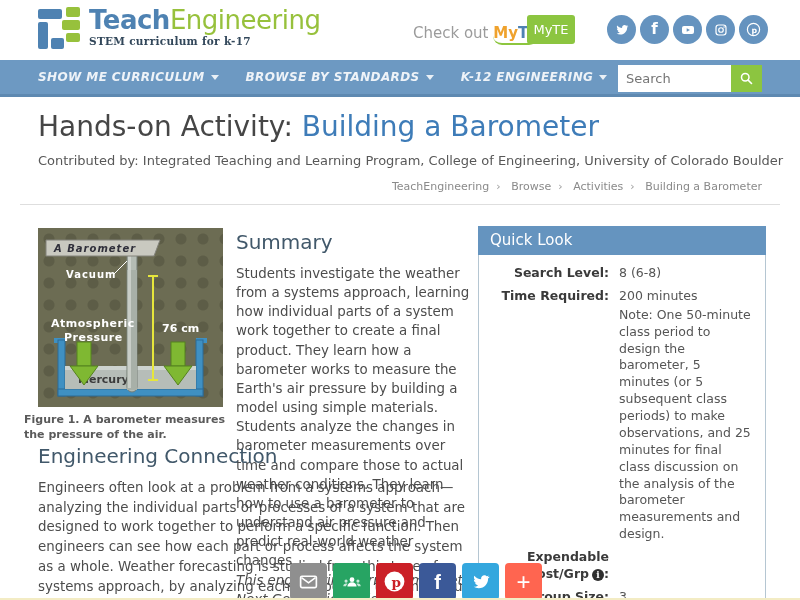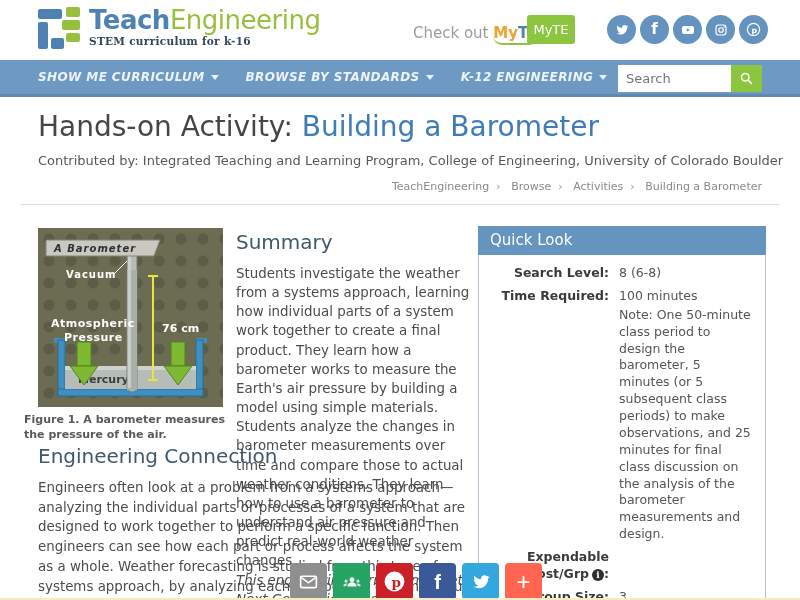--- a/index.html
+++ b/index.html
@@ -113,21 +113,21 @@
       <div class="logo-icon">
         <div class="blk b1"></div>
           <div class="blk g1"></div>
           <div class="blk b2"></div>
         <div class="blk g2"></div>
           <div class="blk g3"></div>
           <div class="blk b3"></div>
       </div>
       <div class="logo-words">
         <div class="logo-main"><span class="logo-teach">Teach</span><span class="logo-eng">Engineering</span></div>
-        <div class="logo-tagline">STEM curriculum for k-16</div>
+        <div class="logo-tagline">STEM curriculum for k-17</div>
       </div>
     </div>
 
     <div class="checkout"><span>Check out </span><span class="myte-wrap"><span class="my">My</span><span class="te">TE</span></span></div>
     <button class="myte-btn">MyTE</button>
 
     <div class="social">
       <div class="soc">
         <svg width="16" height="16" viewBox="0 0 24 24">
             <path fill="#fff" d="M21 6.2c-.6.3-1.3.5-2 .6.7-.4 1.3-1.1 1.5-1.9-.7.4-1.4.7-2.2.9-.6-.7-1.6-1.2-2.6-1.2-2 0-3.6 1.6-3.6 3.6 0 .3 0 .6.1.8-3-.1-5.6-1.6-7.4-3.8-.3.5-.5 1.1-.5 1.8 0 1.2.6 2.3 1.6 3-.6 0-1.1-.2-1.6-.4v.1c0 1.7 1.2 3.2 2.9 3.5-.3.1-.6.1-1 .1-.2 0-.5 0-.7-.1.5 1.4 1.8 2.4 3.3 2.5-1.2 1-2.8 1.5-4.4 1.5H4c1.6 1 3.5 1.6 5.5 1.6 6.6 0 10.2-5.5 10.2-10.2v-.5c.7-.5 1.3-1.1 1.8-1.8-.6.3-1.3.5-2 .6z"></path>
@@ -241,21 +241,21 @@
   <div class="quicklook">
     <div class="ql-head">Quick Look</div>
     <div class="ql-body">
       <div class="ql-row">
         <div class="ql-label">Search Level</div>
         <div class="ql-value">8 (6-8)</div>
       </div>
       <div class="ql-row">
         <div class="ql-label">Time Required</div>
         <div class="ql-value">
-          <div>100 minutes</div>
+          <div>200 minutes</div>
           <div class="ql-note">Note: One 50-minute class period to design the barometer, 5 minutes (or 5 subsequent class periods) to make observations, and 25 minutes for final class discussion on the analysis of the barometer measurements and design.</div>
         </div>
       </div>
       <div class="ql-row">
         <div class="ql-label"><span>Expendable Cost/Grp</span><span class="info-ic"></span></div>
       </div>
       <div class="ql-row">
         <div class="ql-label">Group Size</div>
         <div class="ql-value">3</div>
       </div>

